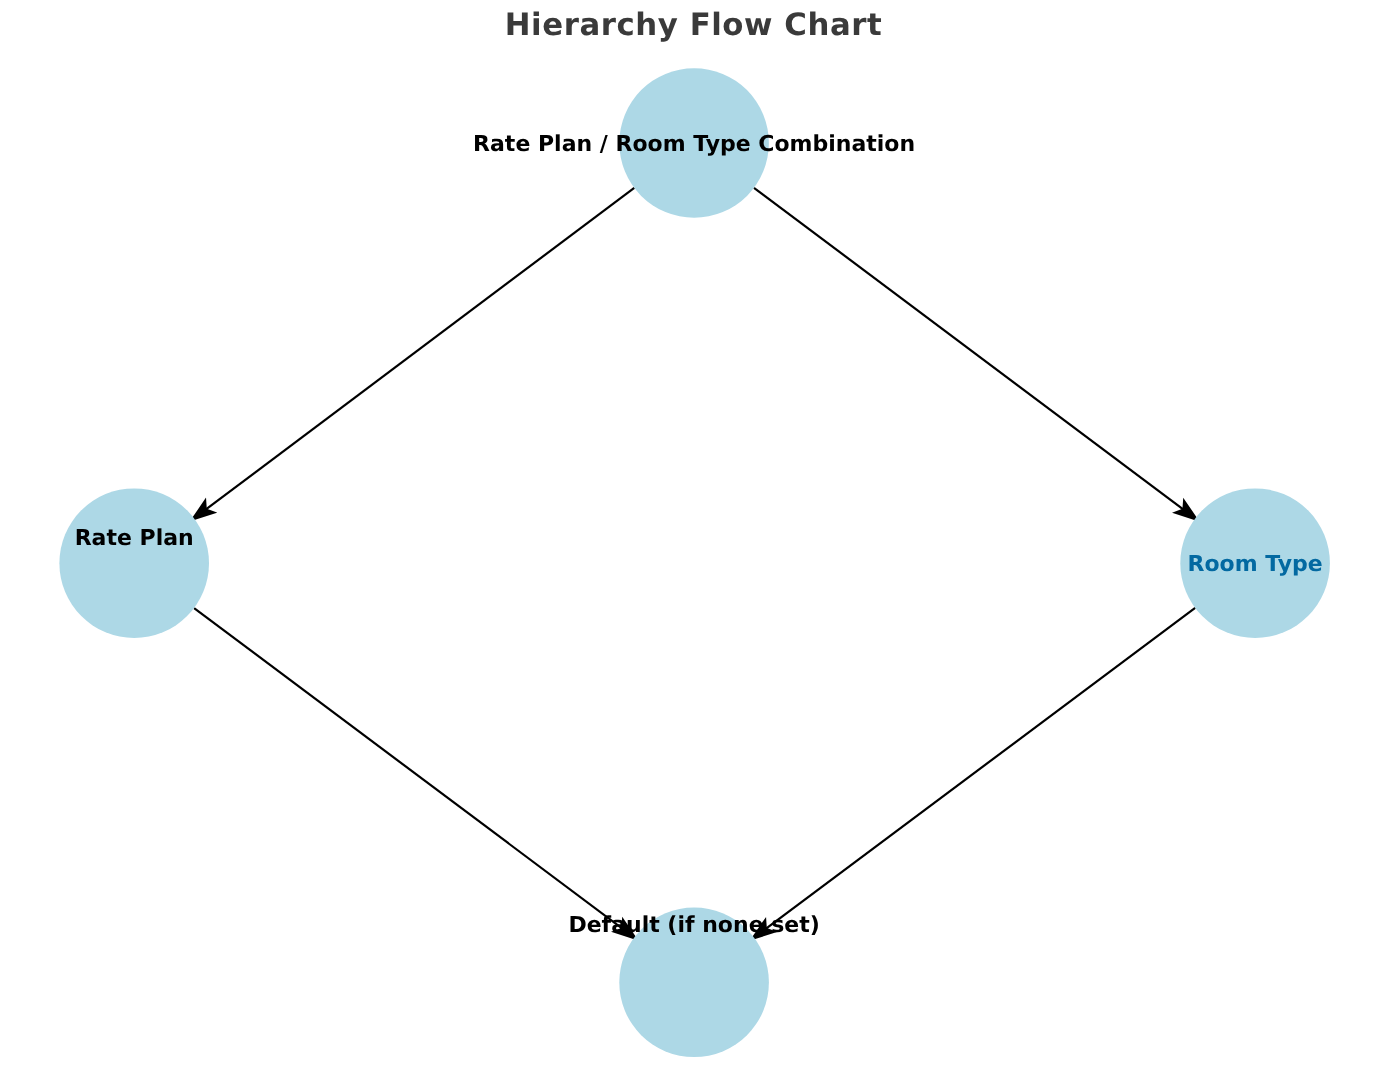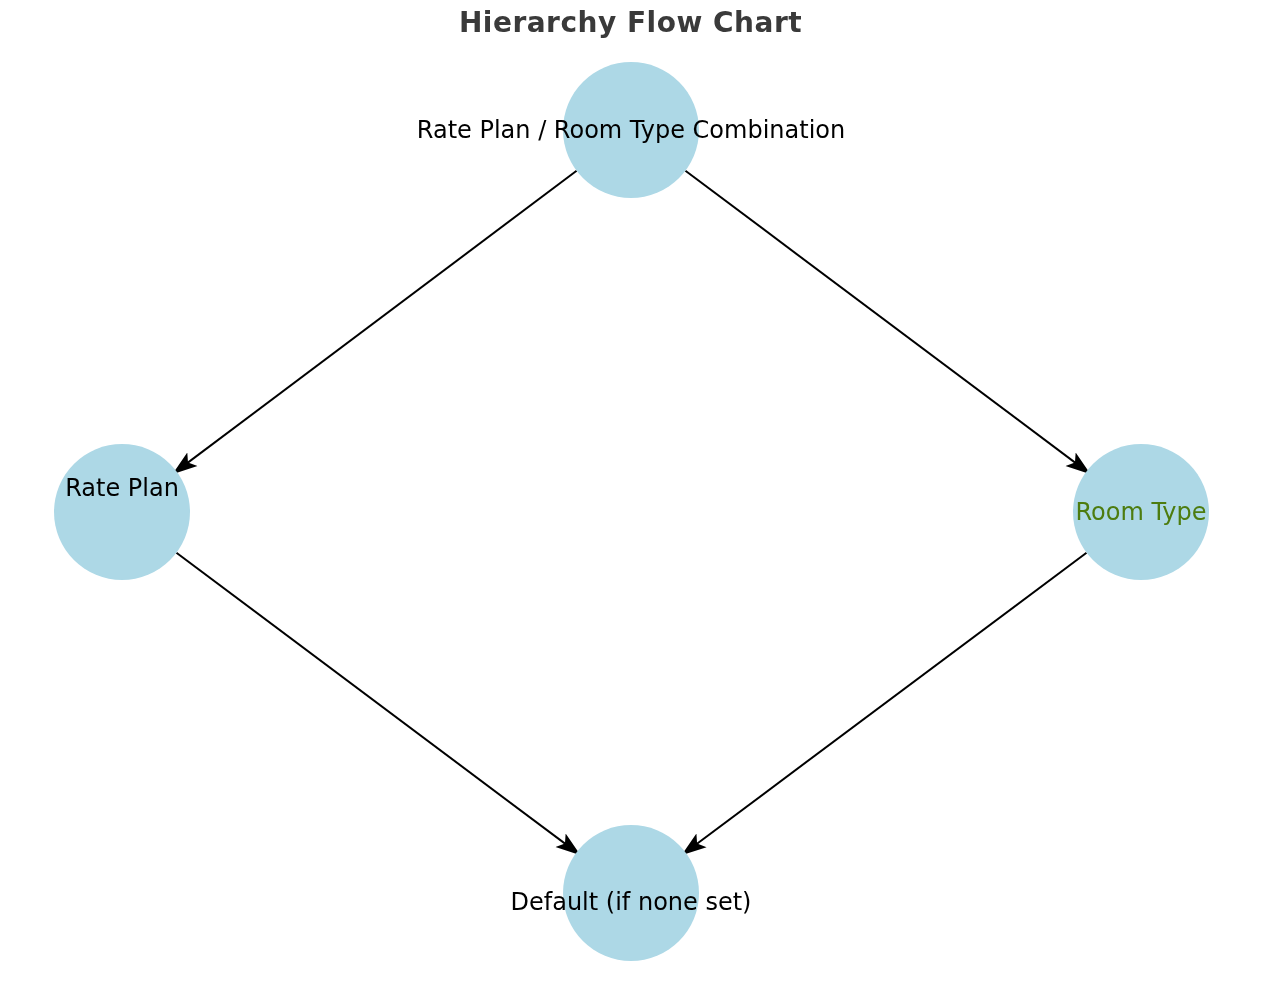--- a/index.html
+++ b/index.html
@@ -29,22 +29,22 @@
   .graph-svg {
     position: absolute;
     left: 0;
     top: 0;
     width: 1261px;
     height: 989px;
   }
   .node-label {
     position: absolute;
     transform: translate(-50%, -50%);
-    font-size: 24px;
-    font-weight: 400;
+    font-size: 20px;
+    font-weight: 700;
     white-space: nowrap;
     text-align: center;
     line-height: 1.1;
   }
 </style>
 </head>
 <body>
 
 <div class="canvas" style="background: rgb(255, 255, 255);">
   <h1 class="chart-title" style="color: rgb(58, 58, 58);">Hierarchy Flow Chart</h1>
@@ -65,16 +65,16 @@
         <circle cx="631" cy="130" r="68" fill="#ADD8E6"></circle>
         <circle cx="122" cy="512" r="68" fill="#ADD8E6"></circle>
         <circle cx="1141" cy="512" r="68" fill="#ADD8E6"></circle>
         <circle cx="631" cy="893" r="68" fill="#ADD8E6"></circle>
       </g>
   </svg>
 
   <div id="label-layer">
       <div class="node-label" style="left: 631px; top: 130px; color: rgb(0, 0, 0);">Rate Plan / Room Type Combination</div>
       <div class="node-label" style="left: 122px; top: 488px; color: rgb(0, 0, 0);">Rate Plan</div>
-      <div class="node-label" style="left: 1141px; top: 512px; color: #4d7c0f;">Room Type</div>
-      <div class="node-label" style="left: 631px; top: 902px; color: rgb(0, 0, 0);">Default (if none set)</div>
+      <div class="node-label" style="left: 1141px; top: 512px; color: #0369a1;">Room Type</div>
+      <div class="node-label" style="left: 631px; top: 840px; color: rgb(0, 0, 0);">Default (if none set)</div>
     </div>
 </div>
 
 </body></html>

